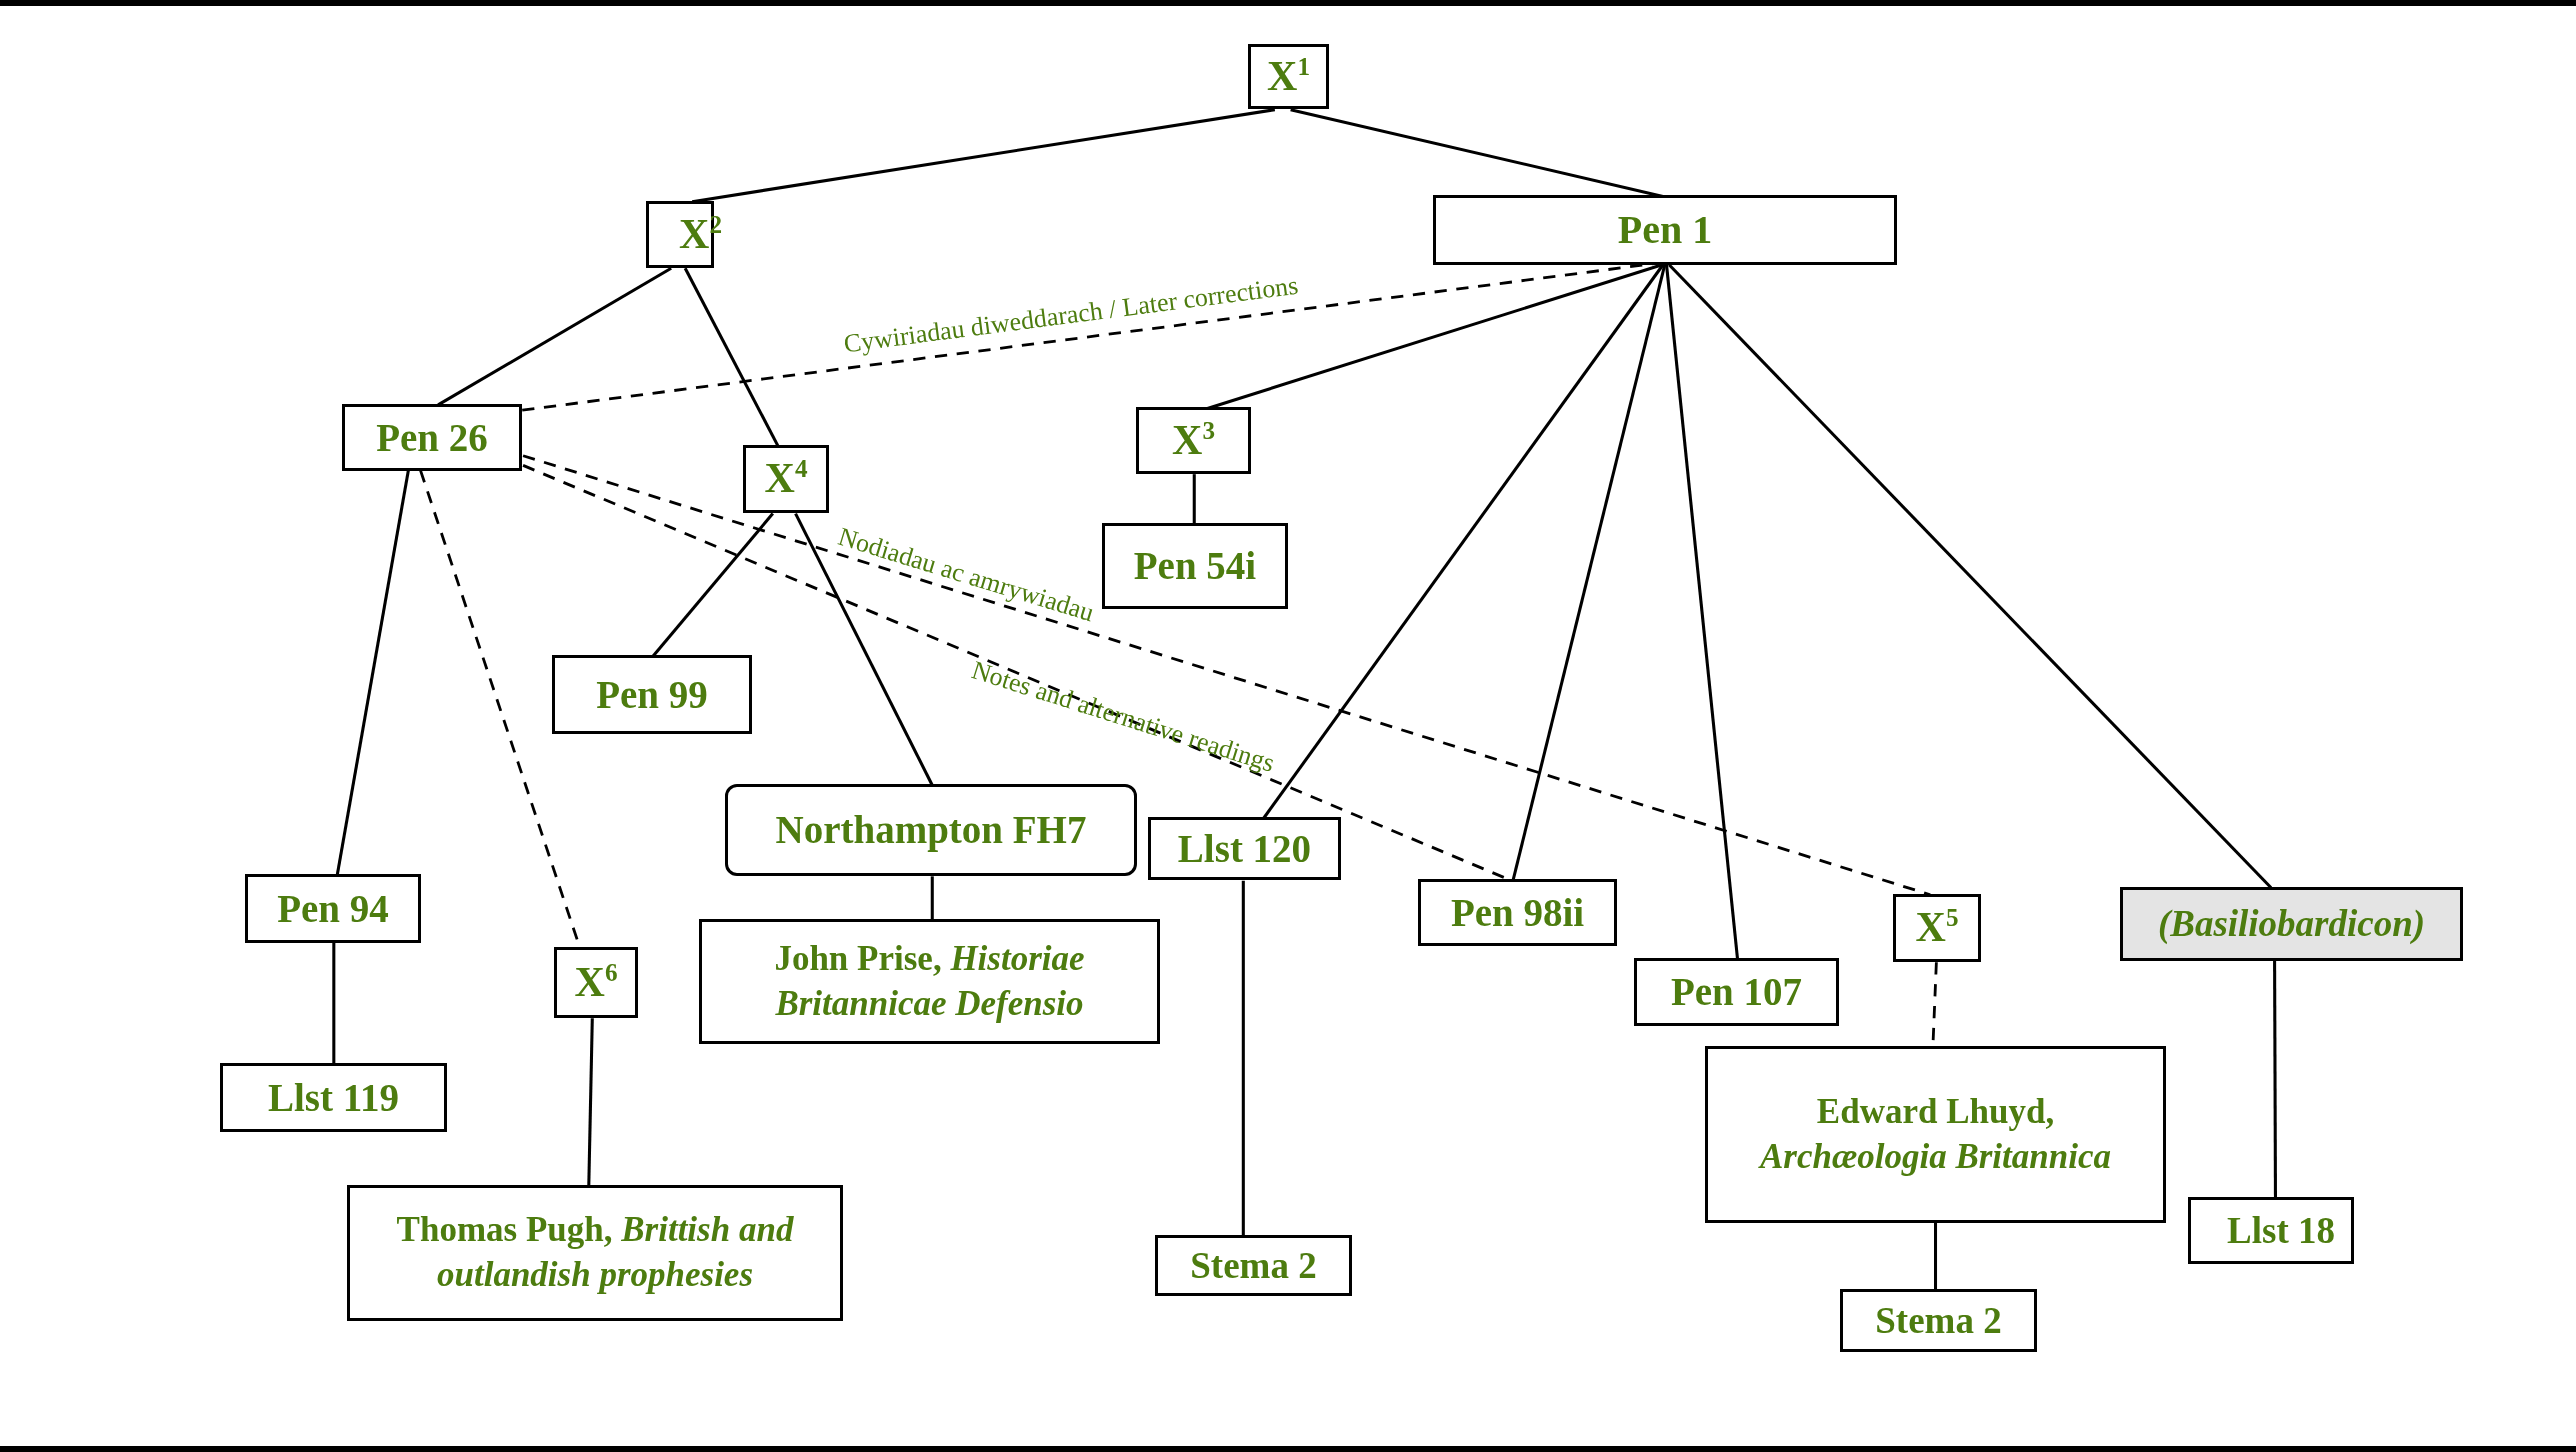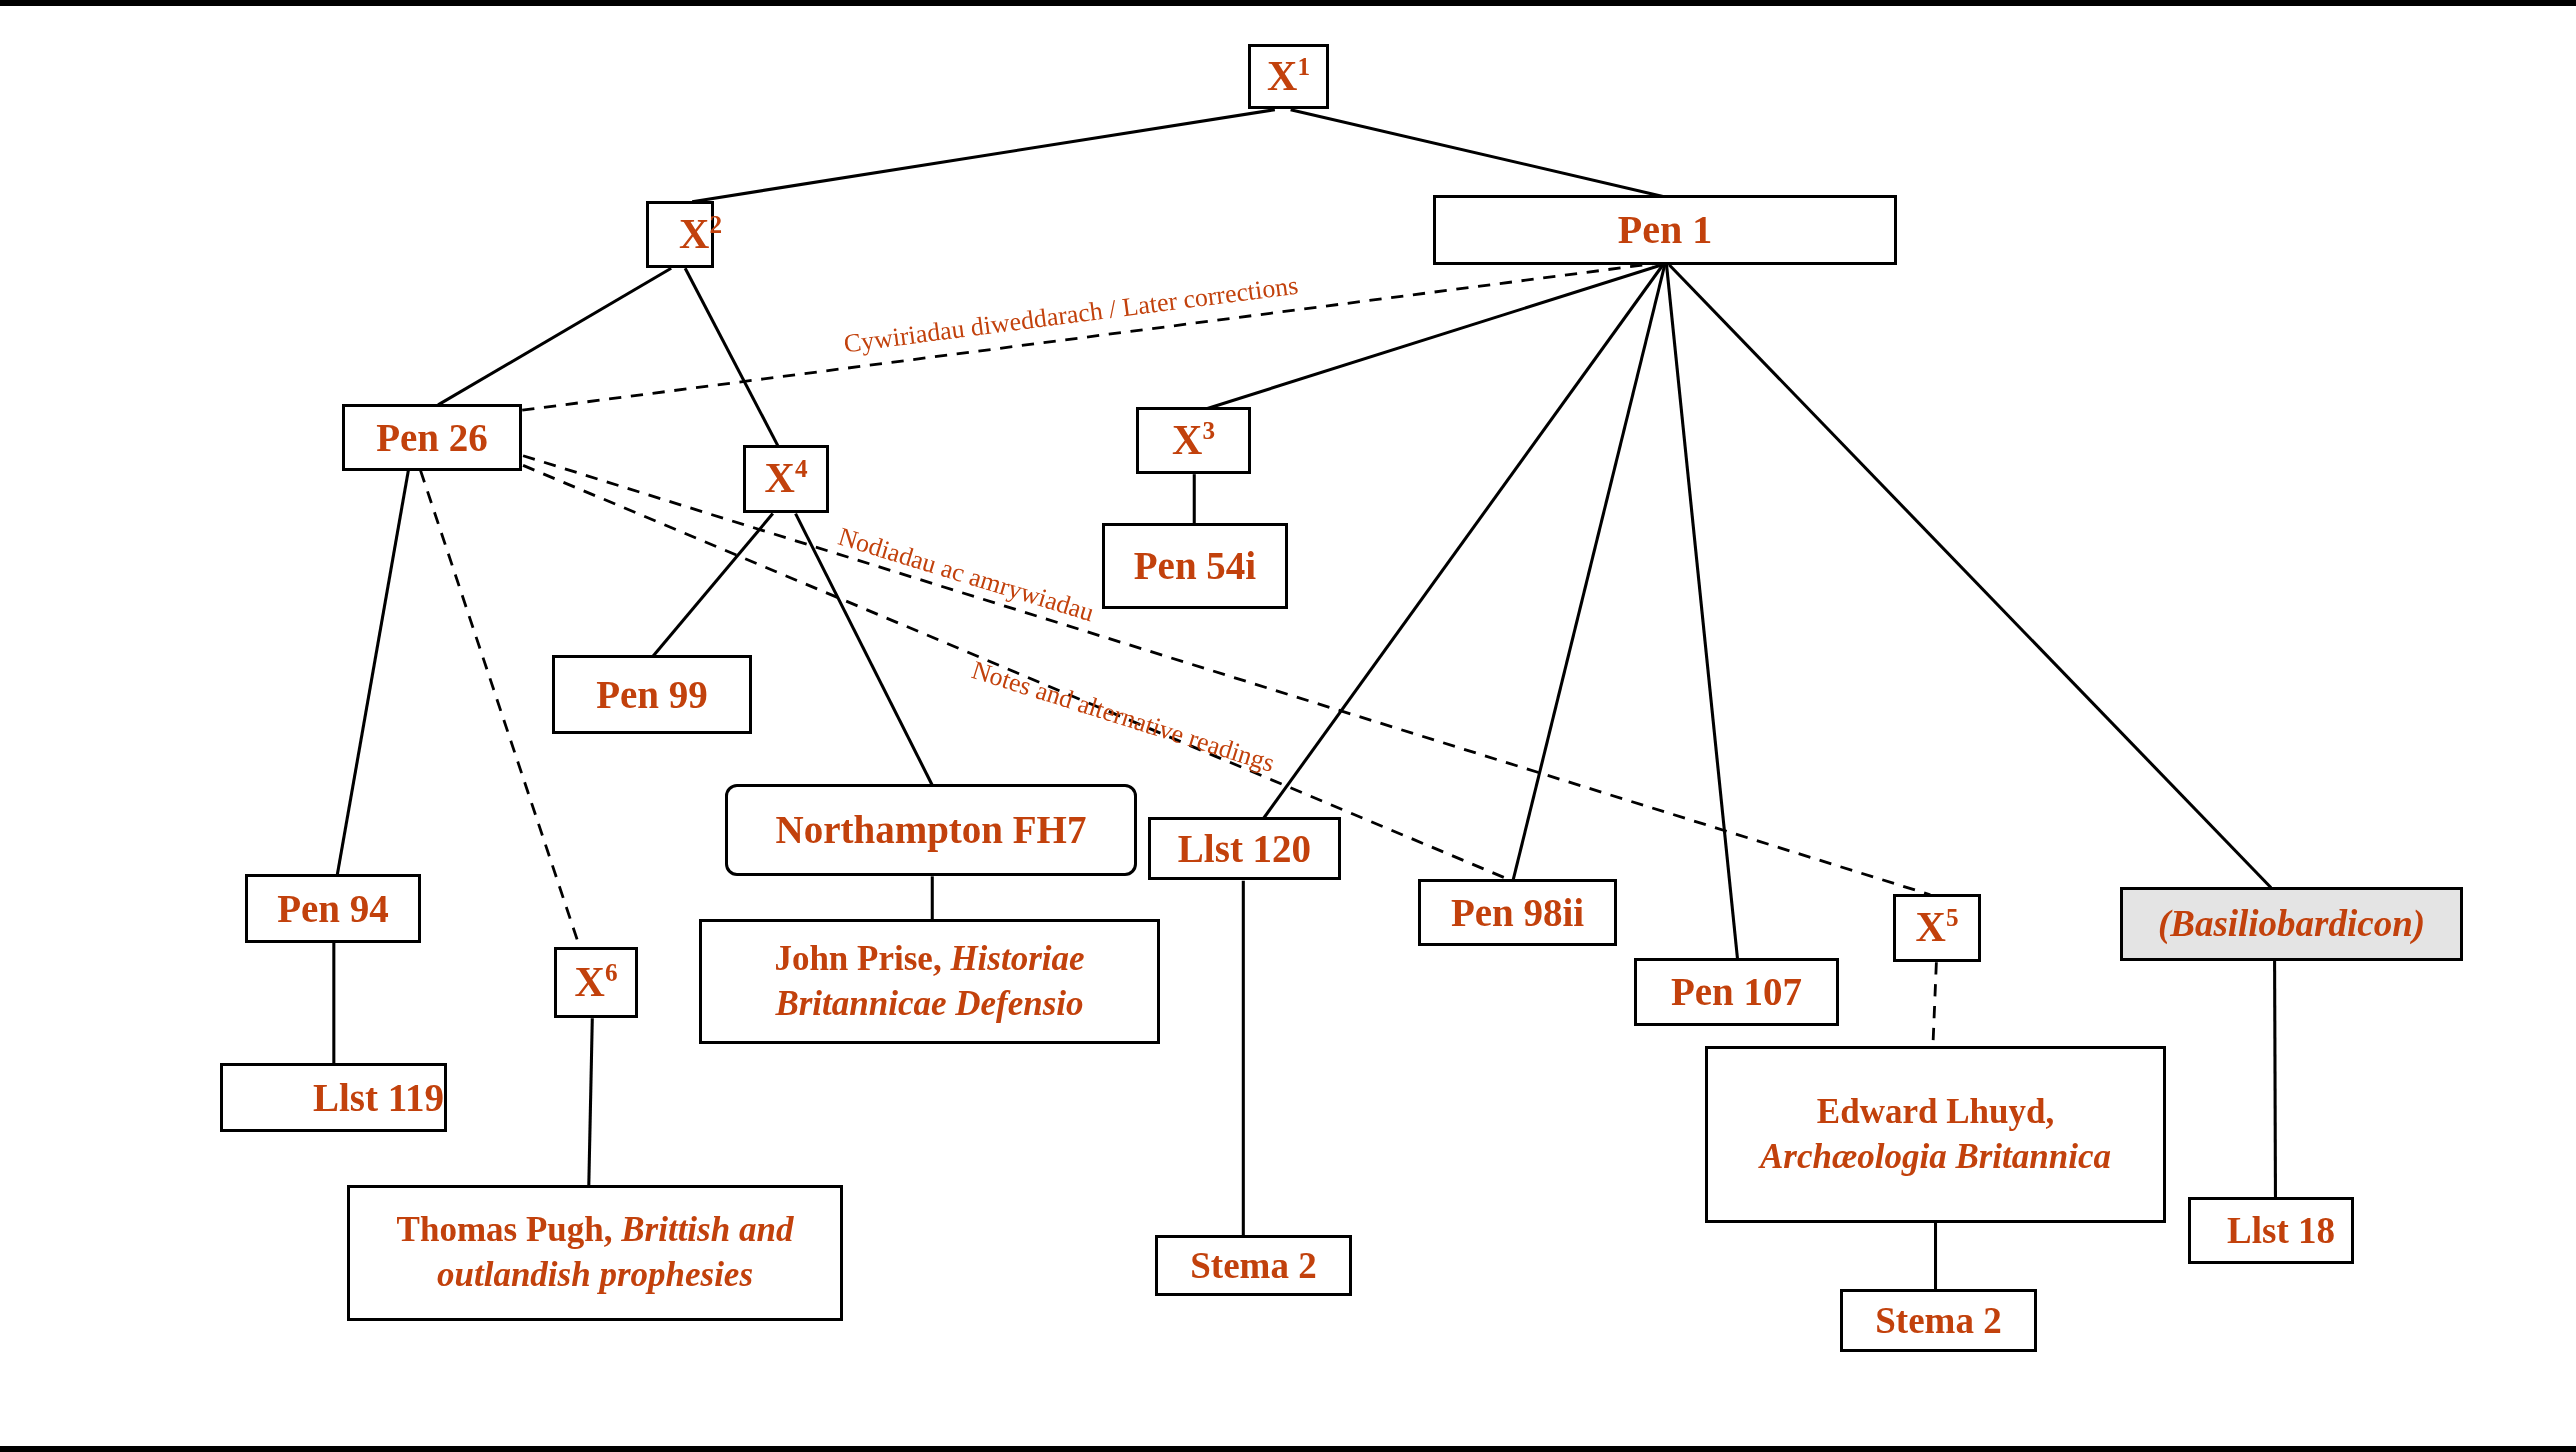--- a/index.html
+++ b/index.html
@@ -1,18 +1,18 @@
 <!DOCTYPE html>
 <html style="font-size:14px"><head>
 <meta charset="utf-8">
 <style>
   html, body { margin:0; padding:0; background:#ffffff; }
   .stage {
     position:relative; width:2576px; height:1453px; overflow:hidden;
-    background:#ffffff; color:#c2410c;
+    background:#ffffff; color:#4d7c0f;
     font-family:"Liberation Serif","DejaVu Serif",serif;
   }
   .bar { position:absolute; left:0; width:2576px; background:#000; }
   .bar.top { top:0; height:6.1px; }
   .bar.bottom { top:1446px; height:7px; }
   svg.wires { position:absolute; left:0; top:0; width:2576px; height:1453px; }
   .node {
     position:absolute; box-sizing:border-box;
     border:3.5px solid #000; background:#fff;
     display:flex; flex-direction:column; align-items:center; justify-content:center;
@@ -99,21 +99,21 @@
       </div>
       <div class="node" style="left: 2120px; top: 887px; width: 343px; height: 74px; font-size: 37px; background: rgb(228, 228, 228);">
         <div class="runline"><span class="it">(Basiliobardicon)</span></div>
       </div>
       <div class="node" style="left: 245px; top: 874px; width: 176px; height: 69px; font-size: 39px; background: rgb(255, 255, 255);">
         <div class="runline"><span>Pen 94</span></div>
       </div>
       <div class="node" style="left: 554px; top: 947px; width: 84px; height: 71px; font-size: 42px; background: rgb(255, 255, 255);">
         <div class="runline"><span>X</span><sup>6</sup></div>
       </div>
-      <div class="node" style="left: 220px; top: 1063px; width: 227px; height: 69px; font-size: 39px; background: rgb(255, 255, 255); align-items: flex-end;">
+      <div class="node" style="left: 220px; top: 1063px; width: 227px; height: 69px; font-size: 39px; background: rgb(255, 255, 255);">
         <div class="runline"><span>Llst 119</span></div>
       </div>
       <div class="node" style="left: 699px; top: 919px; width: 461px; height: 125px; font-size: 35px; background: rgb(255, 255, 255);">
         <div class="runline"><span>John Prise, </span><span class="it">Historiae</span></div>
         <div class="runline"><span class="it">Britannicae Defensio</span></div>
       </div>
       <div class="node" style="left: 347px; top: 1185px; width: 496px; height: 136px; font-size: 35px; background: rgb(255, 255, 255);">
         <div class="runline"><span>Thomas Pugh, </span><span class="it">Brittish and</span></div>
         <div class="runline"><span class="it">outlandish prophesies</span></div>
       </div>

